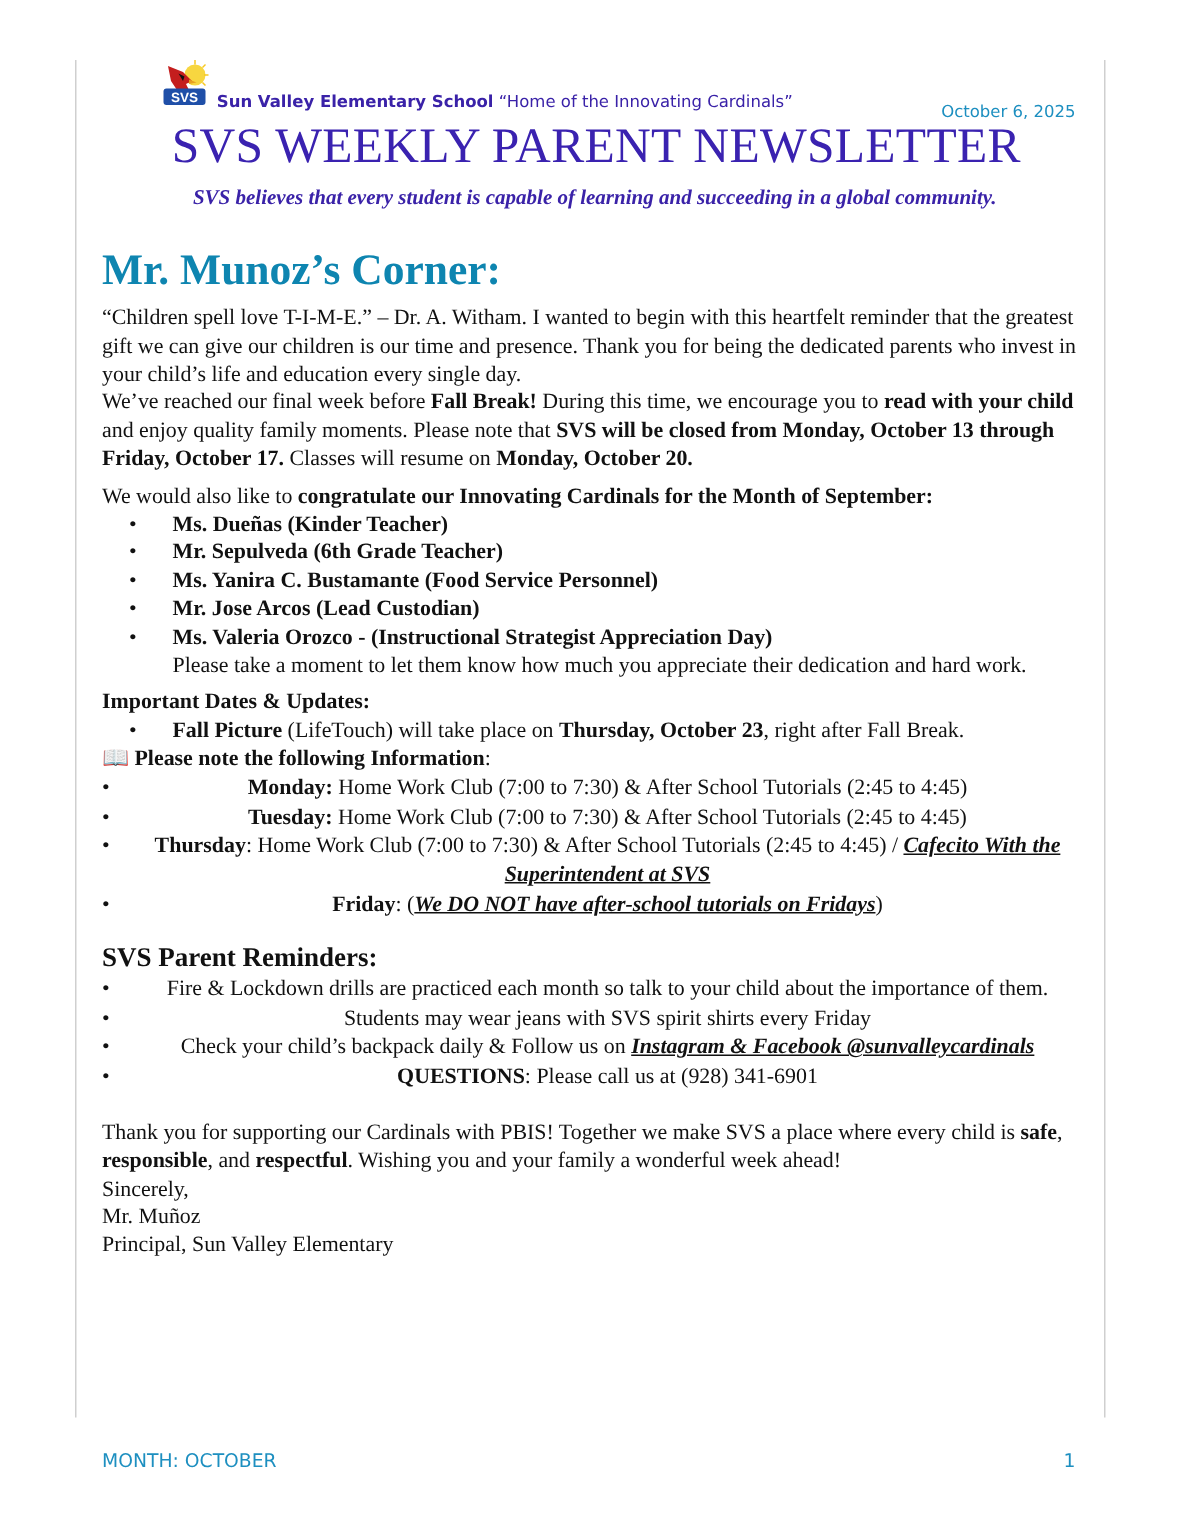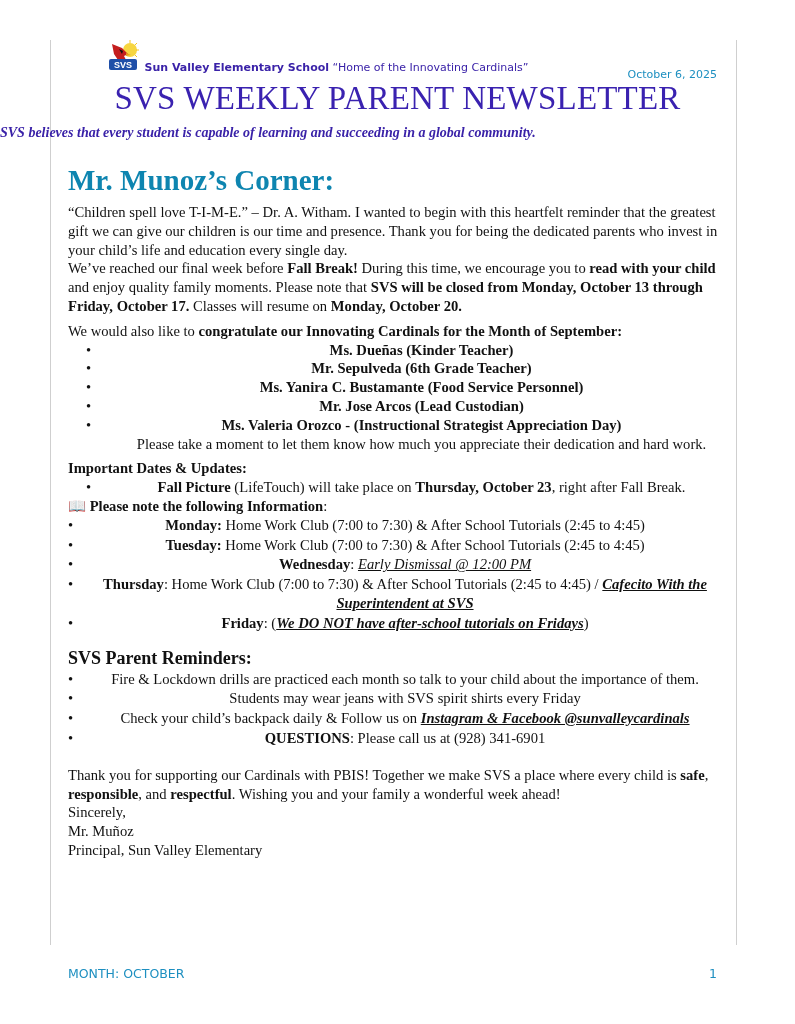--- a/index.html
+++ b/index.html
@@ -8,28 +8,28 @@
   .frame { position: absolute; left: 50px; top: 40px; width: 685px; height: 905px;
            border-left: 1px solid #cfcfcf; border-right: 1px solid #cfcfcf; }
   .date { position: absolute; right: 78px; top: 40px; font-family: "DejaVu Sans", sans-serif;
           font-size: 11px; color: #1d8fc0; margin-top: 28px; }
   .logo { position: absolute; left: 106px; top: 40px; width: 34px; height: 34px; }
   .school-line { position: absolute; left: 0; width: 673px; top: 61px; text-align: center;
                  font-family: "DejaVu Sans", sans-serif; font-size: 11px; color: #3a22a8; }
   .school-line b { font-weight: bold; }
   .main-title { position: absolute; left: 0; width: 795px; top: 80px; text-align: center;
                 font-family: "Liberation Serif", serif; font-size: 33px; color: #3a22b0; letter-spacing: 0.2px; }
-  .motto { position: absolute; left: 0; width: 793px; top: 125px; text-align: left;
+  .motto { position: absolute; left: 0; width: 793px; top: 125px; text-align: center;
            font-family: "Liberation Serif", serif; font-style: italic; font-weight: bold;
            font-size: 14px; color: #3a22a8; }
   .content { position: absolute; left: 68px; top: 163px; width: 660px; font-size: 14.6px; line-height: 18.8px; }
   h1.corner { margin: 0 0 6px 0; font-size: 29px; line-height: 34px; color: #0e85b0; font-weight: bold; }
   p { margin: 0; }
   .gap { height: 6px; }
-  ul.bul { margin: 0; padding: 0; list-style: none; text-align: center; }
+  ul.bul { margin: 0; padding: 0; list-style: none; }
   ul.bul li { position: relative; padding-left: 47px; }
   ul.bul li::before { content: "•"; position: absolute; left: 18px; }
   ul.sched { margin: 0; padding: 0; list-style: none; }
   ul.sched li { position: relative; padding-left: 14px; margin-bottom: 1px; text-align: center; }
   ul.sched li::before { content: "•"; position: absolute; left: 0; }
   h2.sched-title { margin: 12px 0 2px 0; font-size: 18px; line-height: 24px; font-weight: bold; }
   h2.sched-title .wk { font-style: italic; text-decoration: underline; }
   h2.rem-title { margin: 14px 0 1px 0; font-size: 18px; line-height: 22px; font-weight: bold; }
   .ul-it { font-style: italic; text-decoration: underline; }
   .ul-bit { font-style: italic; font-weight: bold; text-decoration: underline; }
@@ -85,21 +85,20 @@
   <div class="gap"></div>
   <p><b>Important Dates &amp; Updates:</b></p>
   <ul class="bul">
     <li><b>Fall Picture</b><span> (LifeTouch) will take place on </span><b>Thursday, October 23</b><span>, right after Fall Break.</span></li>
   </ul>
 
   <p><span class="icon">📖</span> <b>Please note the following Information</b><span>:</span></p>
   <ul class="sched">
     <li><b>Monday:</b><span> Home Work Club (7:00 to 7:30) &amp; After School Tutorials (2:45 to 4:45)</span></li>
     <li><b>Tuesday:</b><span> Home Work Club (7:00 to 7:30) &amp; After School Tutorials (2:45 to 4:45)</span></li>
-    <li><b>Wednesday</b><span>: </span><span class="ul-it">Early Dismissal @ 12:00 PM </span></li>
     <li><b>Thursday</b><span>: Home Work Club (7:00 to 7:30) &amp; After School Tutorials (2:45 to 4:45) / </span><span class="ul-bit">Cafecito With the Superintendent at SVS</span></li>
     <li><b>Friday</b><span>: (</span><span class="ul-bit">We DO NOT have after-school tutorials on Fridays</span><span>)</span></li>
   </ul>
 
   <h2 class="rem-title">SVS Parent Reminders:</h2>
   <ul class="sched">
     <li><span> Fire &amp; Lockdown drills are practiced each month so talk to your child about the importance of them.</span></li>
     <li><span>Students may wear jeans with SVS spirit shirts every Friday</span></li>
     <li><span> Check your child’s backpack daily &amp; Follow us on </span><span class="ul-bit">Instagram &amp; Facebook @sunvalleycardinals </span></li>
     <li><b> QUESTIONS</b><span>: Please call us at (928) 341-6901</span></li>

